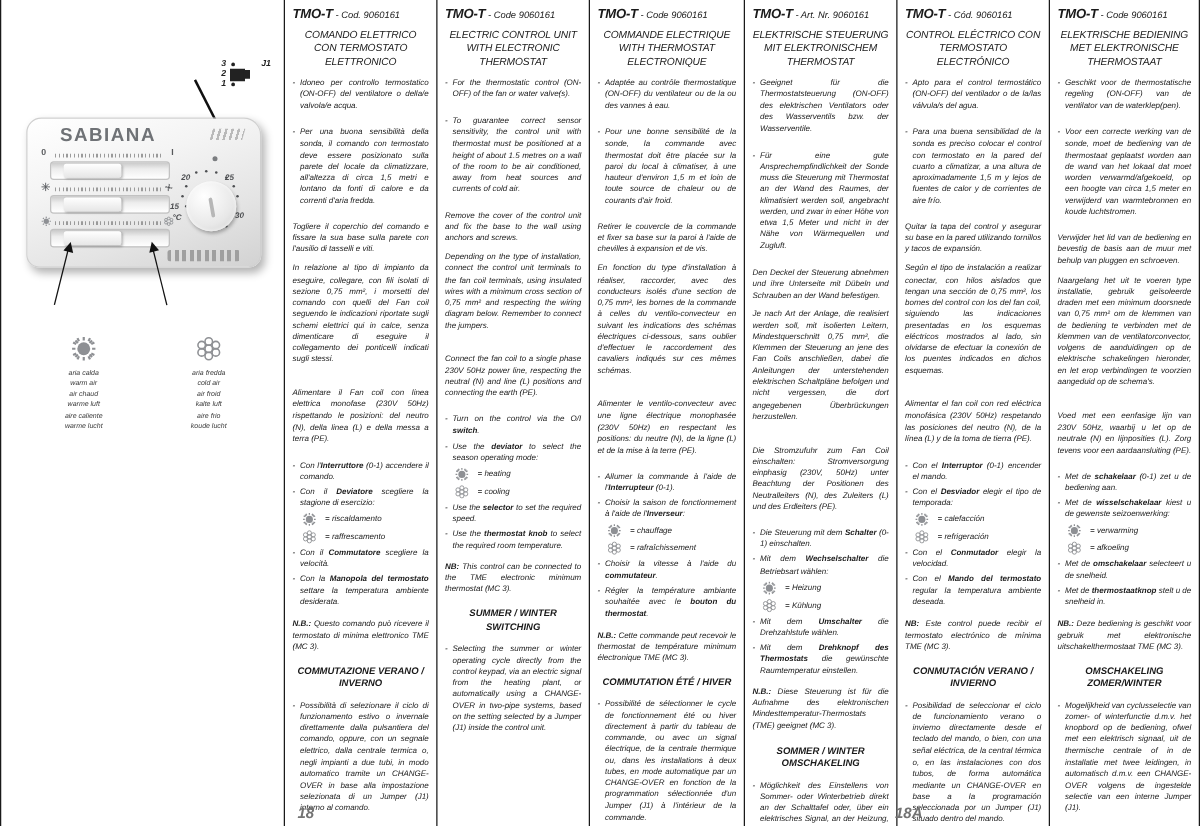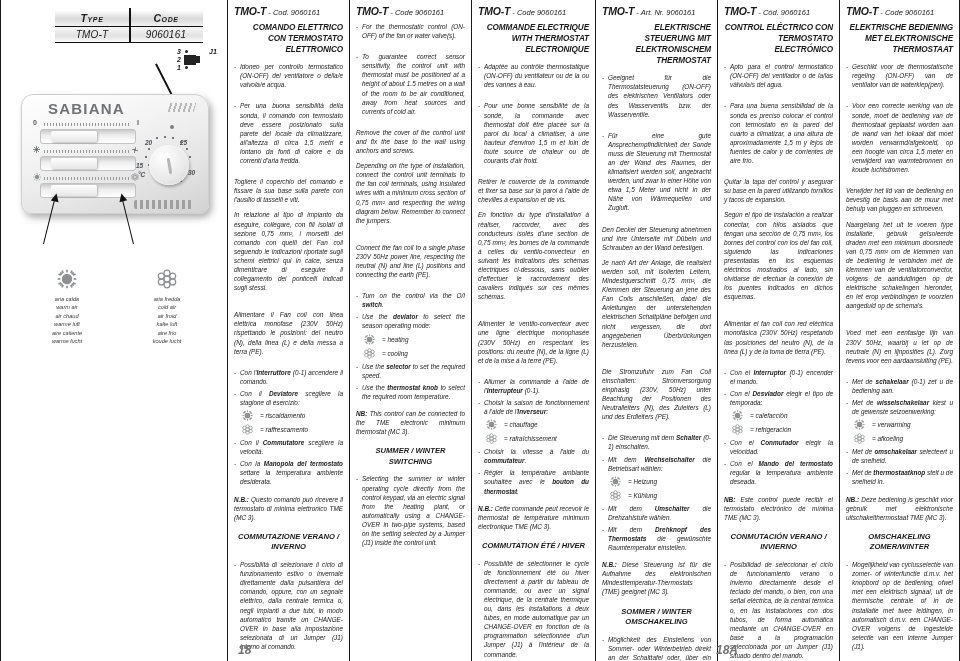--- a/index.html
+++ b/index.html
@@ -339,22 +339,22 @@
   }
   .model-name {
     font-weight: bold;
     font-size: 10.5px;
     font-style: italic;
     letter-spacing: -.2px;
   }
   .model-code { font-size: 7.5px; }
 
   .col-title {
-    text-align: right;
-    font-weight: bold;
+    text-align: center;
+    font-weight: normal;
     font-style: italic;
     font-size: 8.2px;
     line-height: 1.35;
     margin-bottom: 7px;
     letter-spacing: -.1px;
   }
 
   .para {
     font-size: 6.4px;
     font-style: italic;
@@ -421,32 +421,20 @@
   .pg-right { left: 716px; }
 </style>
 </head>
 <body>
 
 <div class="page">
 
   <div class="illus-panel">
     <div class="illus-inner">
 
-      <div class="tc-table">
-        <div class="tc-row tc-head">
-          <div class="tc-div"></div>
-          <div class="tc-cell">Type</div>
-          <div class="tc-cell">Code</div>
-        </div>
-        <div class="tc-row tc-body">
-          <div class="tc-div"></div>
-          <div class="tc-cell">TMO-T</div>
-          <div class="tc-cell">9060161</div>
-        </div>
-      </div>
 
       <div class="jumper">
         <div class="jp-label jp-3">3</div>
         <div class="jp-label jp-2">2</div>
         <div class="jp-label jp-1">1</div>
         <div class="jp-label jp-j1">J1</div>
         <div class="jp-dot d3"></div>
         <div class="jp-block"></div>
         <div class="jp-dot d1"></div>
         <div class="jp-line"></div>
@@ -691,20 +679,21 @@
 
     <div class="para bullet">Possibilità di selezionare il ciclo di funzionamento estivo o invernale direttamente dalla pulsantiera del comando, oppure, con un segnale elettrico, dalla centrale termica o, negli impianti a due tubi, in modo automatico tramite un CHANGE-OVER in base alla impostazione selezionata di un Jumper (J1) interno al comando.</div>
   </div>
 
   <div class="lang-col c-en">
 
     <div class="model-line">
       <span class="model-name">TMO-T</span><span class="model-code"> - <span>Code</span> <span>9060161</span></span>
     </div>
 
+    <div class="col-title">ELECTRIC CONTROL UNIT WITH ELECTRONIC THERMOSTAT</div>
 
     <div class="para bullet">For the thermostatic control (ON-OFF) of the fan or water valve(s).</div>
     <div class="spacer-sm"></div>
     <div class="para bullet">To guarantee correct sensor sensitivity, the control unit with thermostat must be positioned at a height of about 1.5 metres on a wall of the room to be air conditioned, away from heat sources and currents of cold air.</div>
     <div class="spacer-sm"></div>
     <div class="para">Remove the cover of the control unit and fix the base to the wall using anchors and screws.</div>
     <div class="para">Depending on the type of installation, connect the control unit terminals to the fan coil terminals, using insulated wires with a minimum cross section of 0,75 mm² and respecting the wiring diagram below. Remember to connect the jumpers.</div>
     <div class="spacer-md"></div>
     <div class="para">Connect the fan coil to a single phase 230V 50Hz power line, respecting the neutral (N) and line (L) positions and connecting the earth (PE).</div>
     <div class="spacer-sm"></div>

